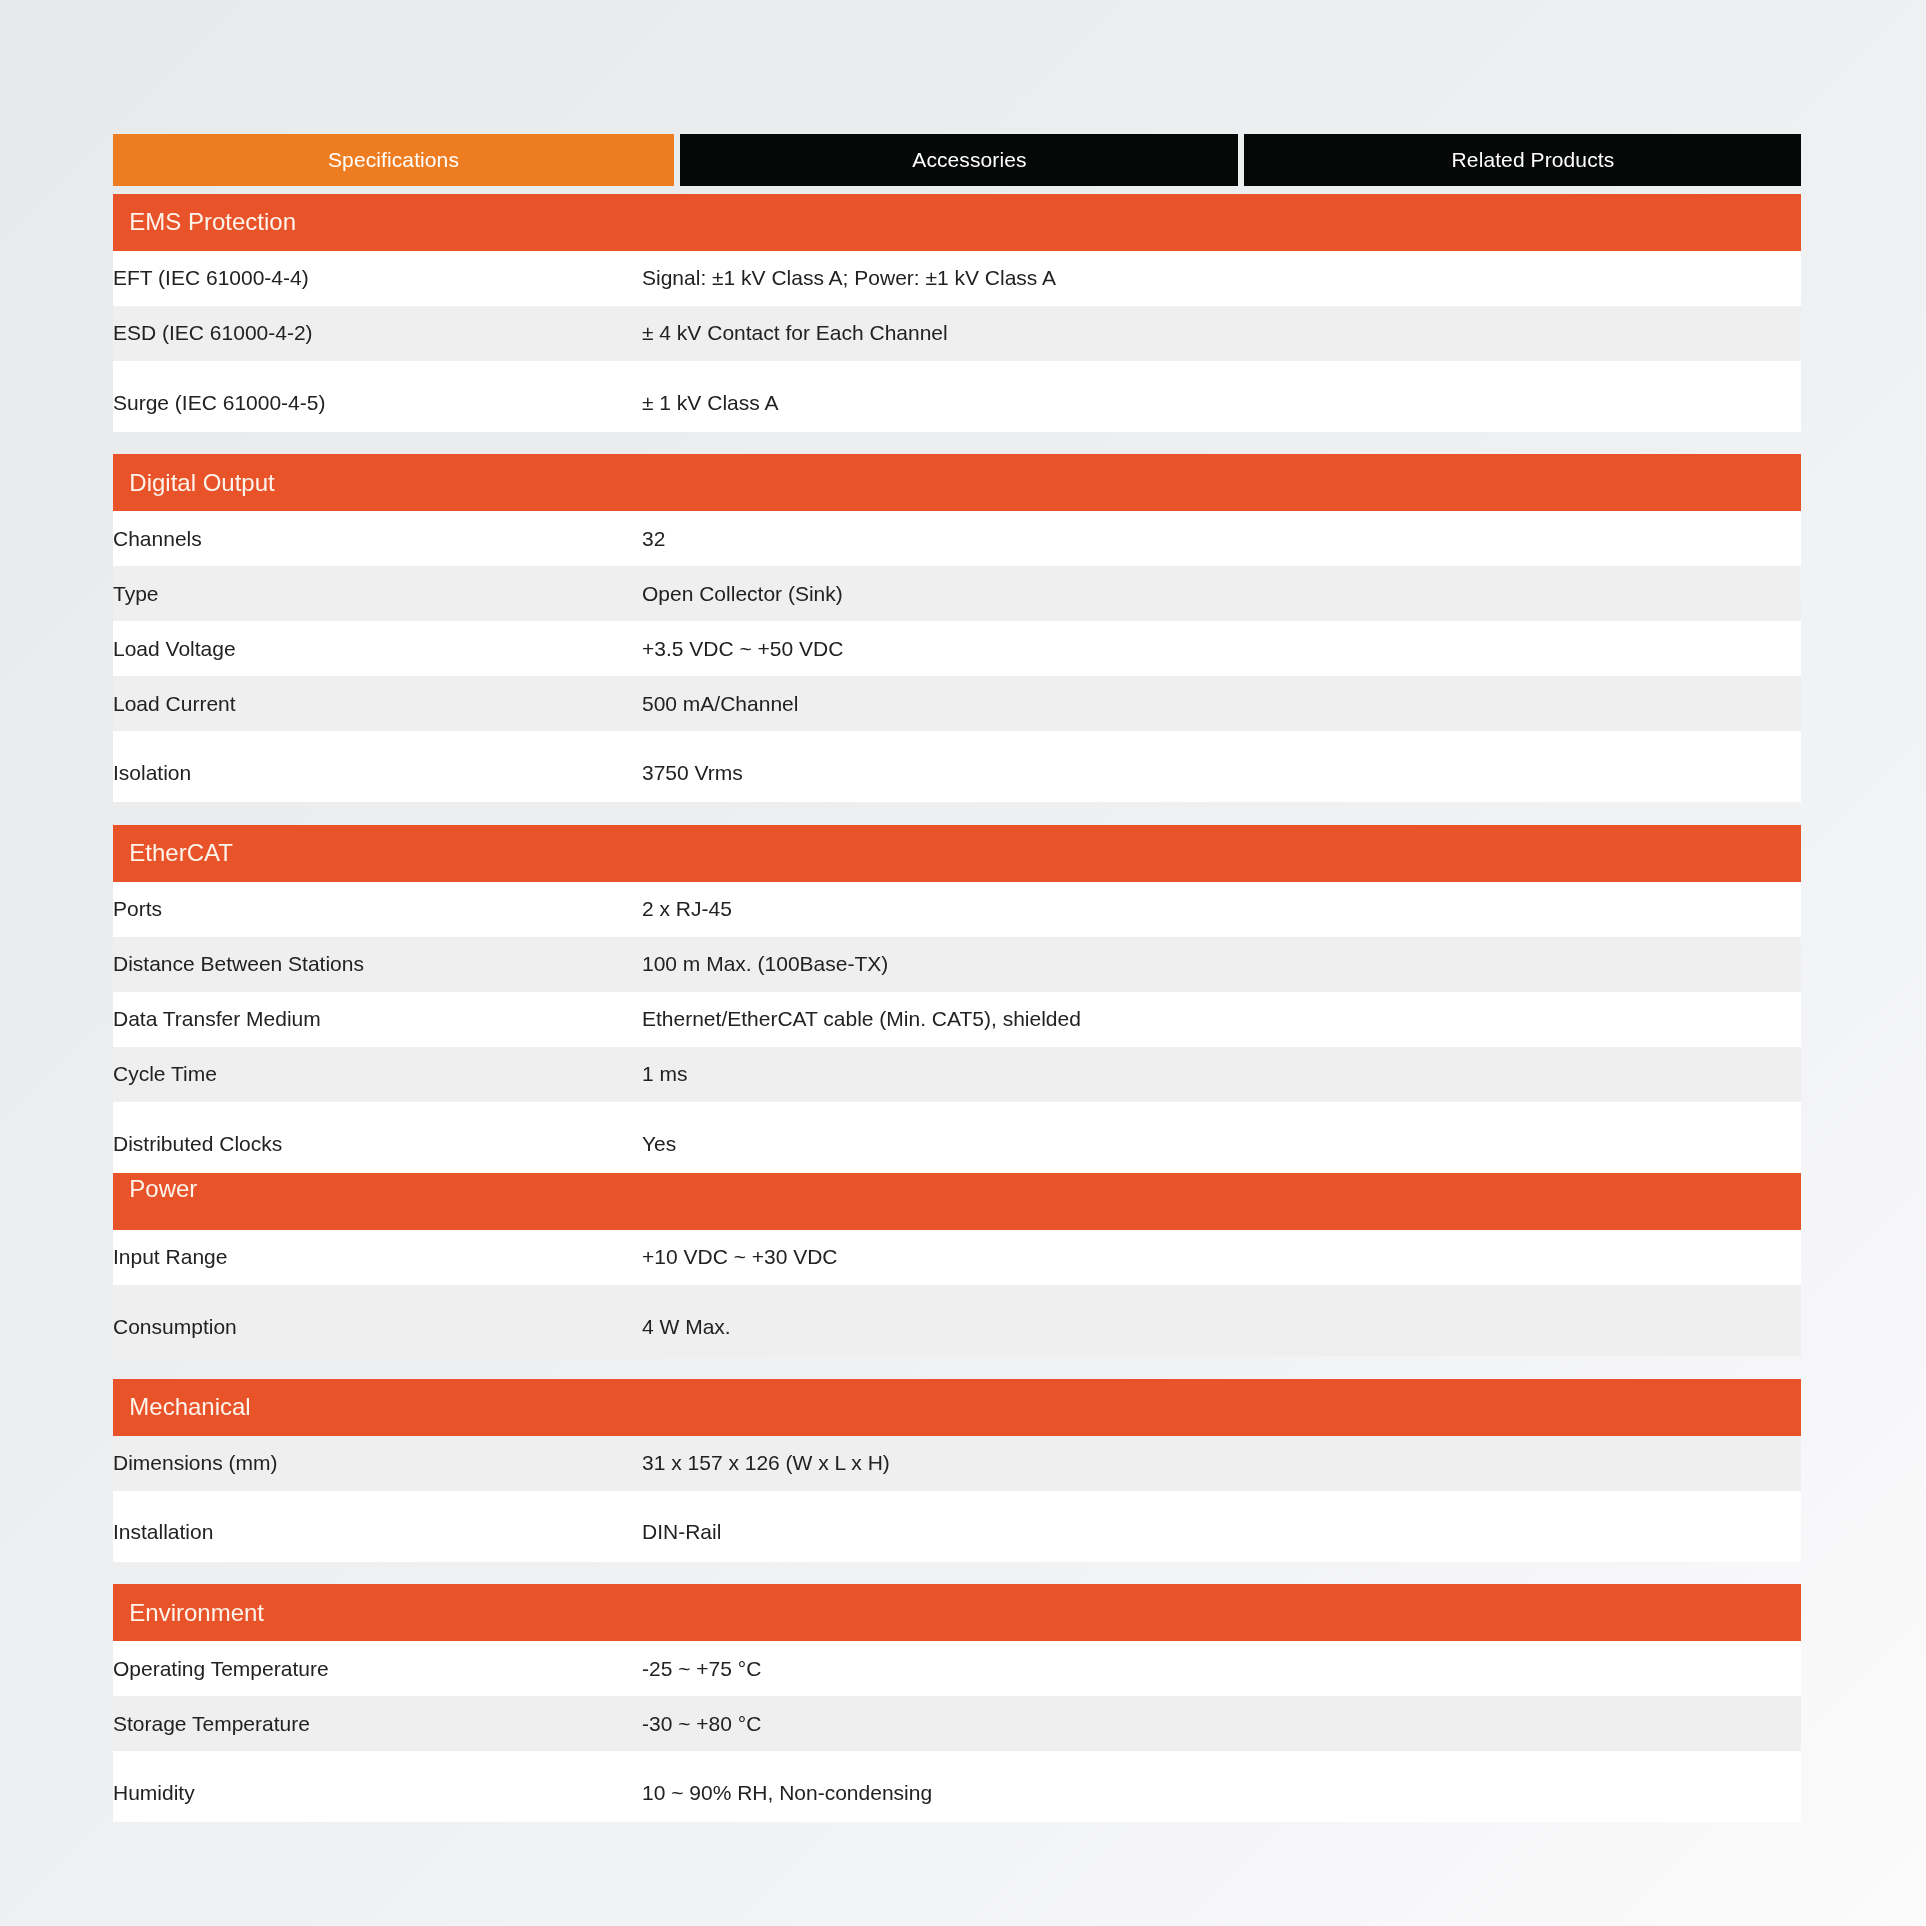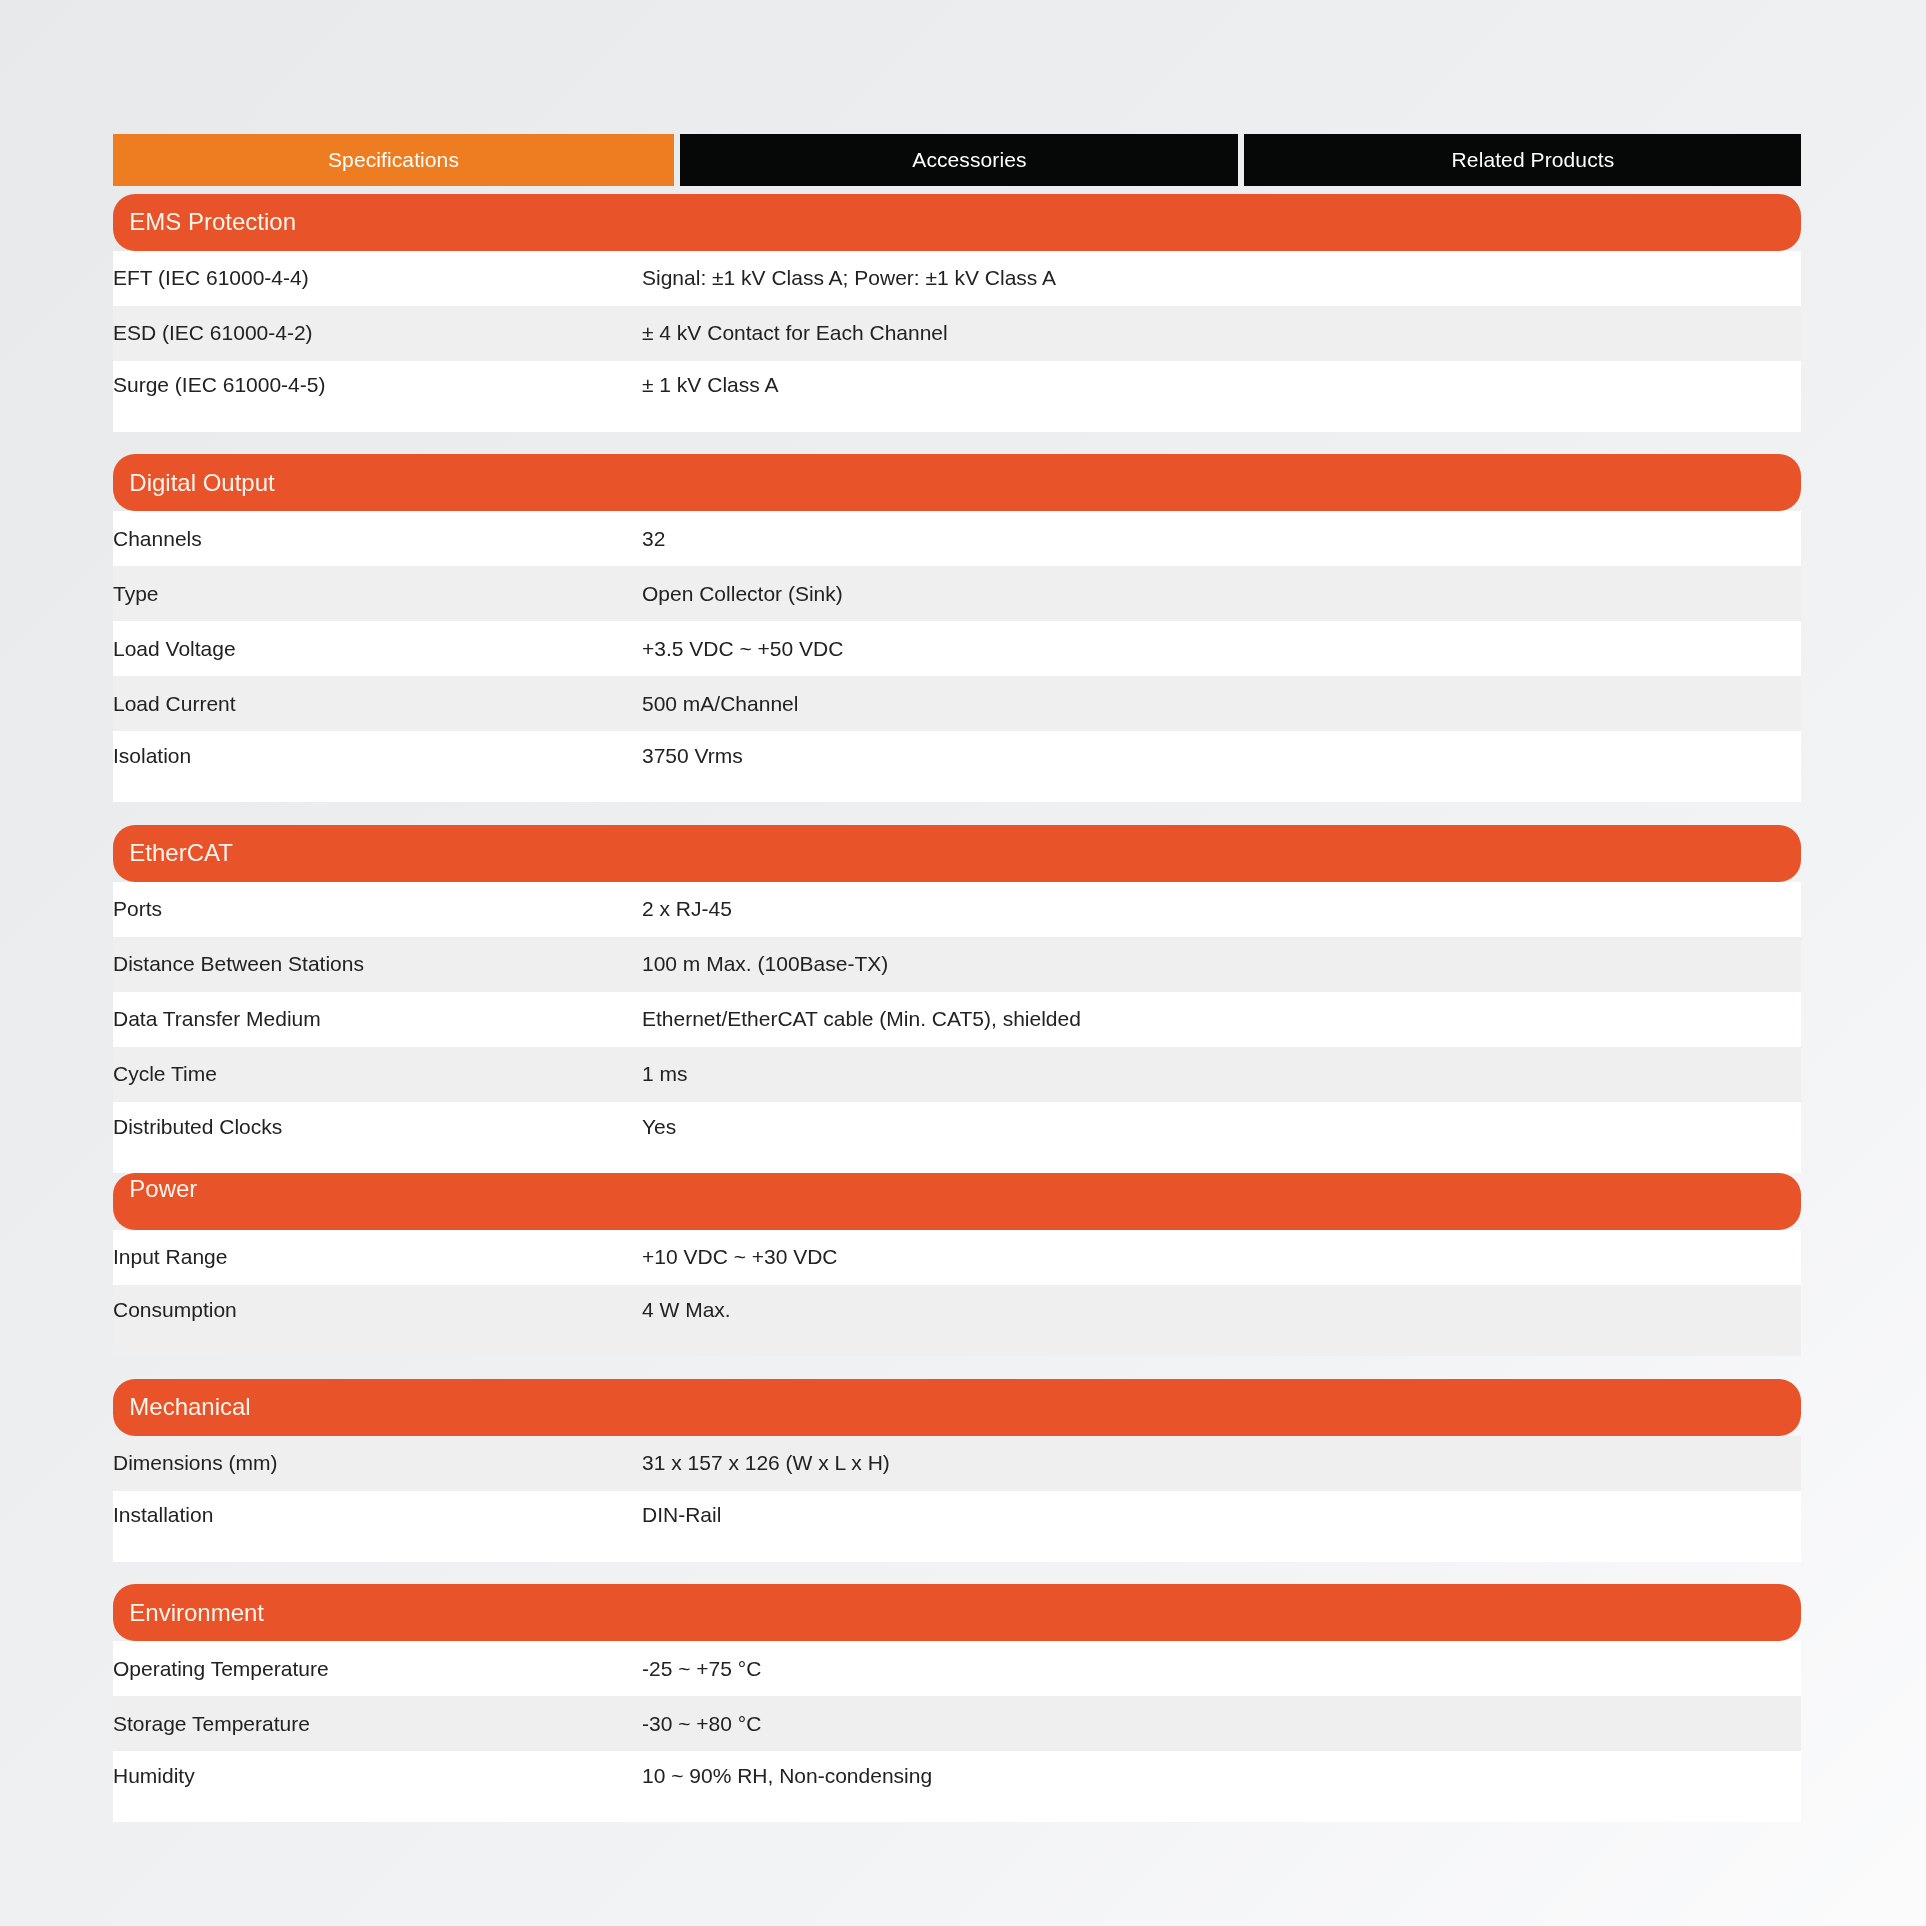--- a/index.html
+++ b/index.html
@@ -62,21 +62,20 @@
   .spec-table {
     width: 100%;
   }
   .section-header {
     background: #e8532a;
     height: 57px;
     display: flex;
     align-items: center;
     box-sizing: border-box;
     padding-left: 16.3px;
-    border-radius: 22px;
   }
   .section-header .sh-text {
     color: #fdf4ec;
     font-size: 24px;
     font-weight: 400;
     line-height: 1;
   }
   
   .section-header.tight {
     align-items: flex-start;
@@ -89,21 +88,21 @@
     height: 55px;
     background: #ffffff;
     box-sizing: border-box;
   }
   .row.alt {
     background: #efefef;
   }
   
   .row.row-last {
     height: 71px;
-    align-items: flex-start;
+    align-items: center;
     padding-top: 12.7px;
   }
   .row .cell-label {
     flex: 0 0 513px;
     padding-left: 0;
     box-sizing: border-box;
     font-size: 21px;
     color: #222222;
   }
   .row .cell-value {

